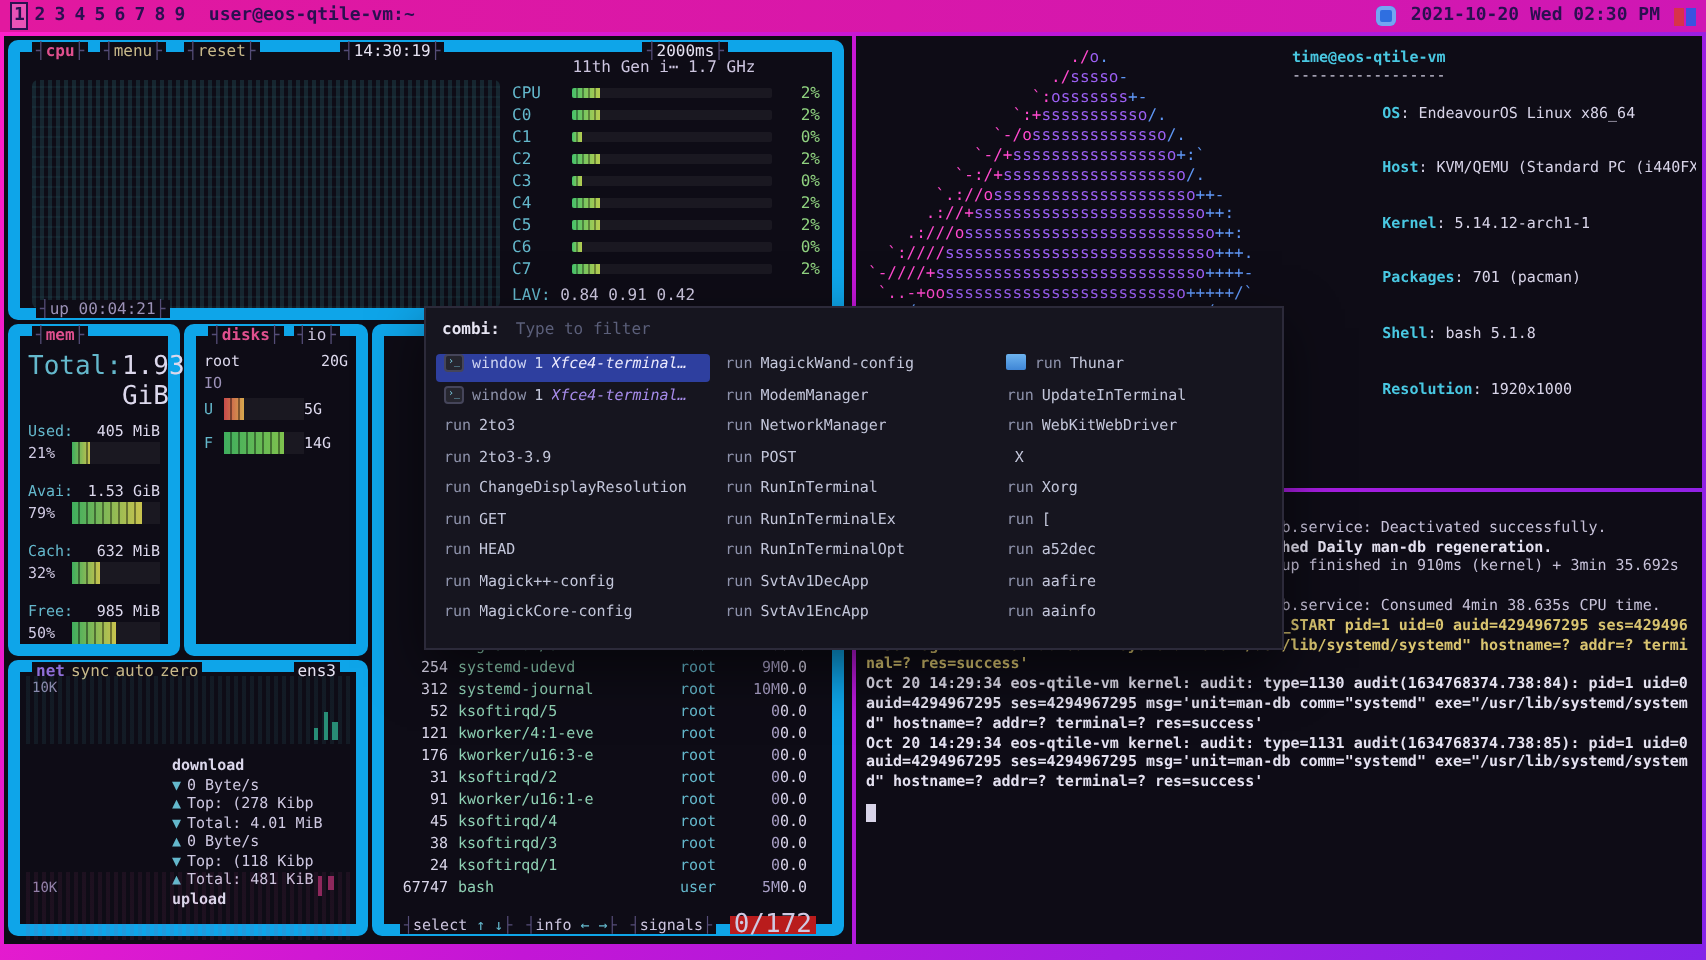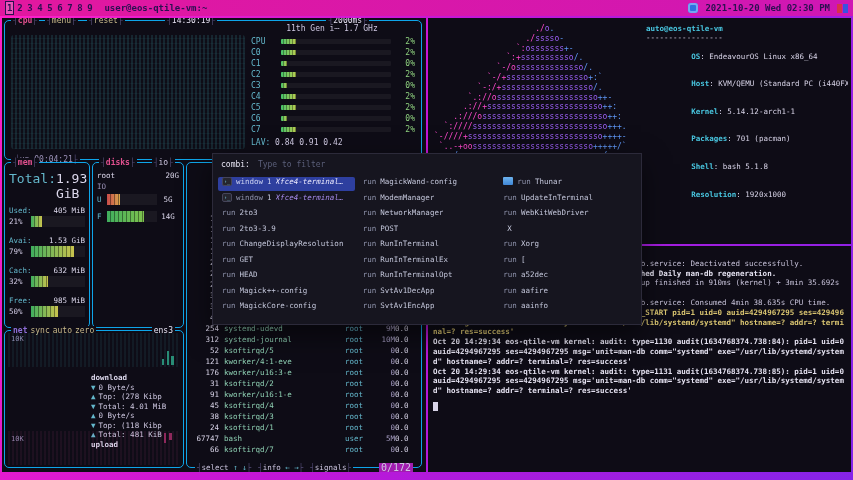--- a/index.html
+++ b/index.html
@@ -19,21 +19,21 @@
 .ind-red{background:#d8324a;margin-right:1px}
 .ind-blue{background:#3a52e0}
 
 
 .window{position:absolute;background:#0e0c16;overflow:hidden}
 #win-btop{left:2px;top:18px;width:424px;height:454px}
 #win-fetch{left:428px;top:18px;width:423px;height:226px}
 #win-journal{left:428px;top:246px;width:423px;height:226px}
 
 
-.bbox{position:absolute;border:1px solid #0ea5e9;border-radius:5px}
+.bbox{position:absolute;border:6px solid #0ea5e9;border-radius:5px}
 #box-cpu{left:2px;top:2px;width:418px;height:140px}
 #box-mem{left:2px;top:144px;width:86px;height:166px}
 #box-disks{left:90px;top:144px;width:92px;height:166px}
 #box-net{left:2px;top:312px;width:180px;height:138px}
 #box-proc{left:184px;top:144px;width:236px;height:306px}
 .btitle{position:absolute;top:-5px;background:#0e0c16;padding:0 2px;font-size:8px;line-height:9px;color:#cdc6e0;white-space:nowrap}
 .btitle::before{content:"┤";color:#554d78}
 .btitle::after{content:"├";color:#554d78}
 .btitle.main{color:#e0508e;font-weight:700}
 .btitle.btn{color:#c8b98a;cursor:pointer}
@@ -59,21 +59,21 @@
 .meter{flex:1;height:11px;background:rgba(255,255,255,.05);overflow:hidden}
 .mfill{display:block;height:100%;background:repeating-linear-gradient(90deg,transparent 0 3px,rgba(0,0,0,.4) 3px 4px),linear-gradient(90deg,#3fae5e,#c9c34e)}
 .disk-line{display:flex;justify-content:space-between;margin:8px 4px 2px;font-size:7.5px;color:#dcd8ec}
 #disk-io{margin:0 4px 3px;font-size:7.5px;color:#9c92b8}
 .dmeter-row{display:flex;align-items:center;margin:3px 4px 6px}
 .dkey{width:10px;color:#64b8cc;font-size:7.5px}
 .dmeter{flex:1;height:11px;background:rgba(255,255,255,.05);overflow:hidden}
 .dfill{display:block;height:100%}
 .dfill-u{background:repeating-linear-gradient(90deg,transparent 0 3px,rgba(0,0,0,.4) 3px 4px),linear-gradient(90deg,#c84a4a,#d8a84e)}
 .dfill-f{background:repeating-linear-gradient(90deg,transparent 0 3px,rgba(0,0,0,.4) 3px 4px),linear-gradient(90deg,#3fae5e,#7fc24e)}
-.dval{width:22px;text-align:center;color:#dcd8ec;font-size:7.5px}
+.dval{width:22px;text-align:left;color:#dcd8ec;font-size:7.5px}
 #net-titles{position:absolute;top:-5px;left:6px;display:flex;gap:3px;background:#0e0c16;padding:0 2px}
 #net-titles span{font-size:8px;line-height:9px}
 .nt-main{color:#8f6fd8;font-weight:700}
 .nt{color:#c8b98a}
 #net-iface{position:absolute;top:-5px;right:8px;background:#0e0c16;padding:0 2px;font-size:8px;line-height:9px;color:#e6e2f2}
 .scale{position:absolute;left:6px;font-size:7px;color:#8f86ac}
 #scale-down{top:4px}
 #scale-up{top:104px}
 .net-graph{position:absolute;left:3px;right:3px;height:34px;opacity:.8}
 #net-graph-down{top:2px;background:linear-gradient(#2fae8e,#2fae8e) no-repeat right 6px bottom 2px/3px 9px,linear-gradient(#2fae8e,#2fae8e) no-repeat right 11px bottom 2px/2px 14px,linear-gradient(#2fae8e,#2fae8e) no-repeat right 16px bottom 2px/2px 6px,repeating-linear-gradient(90deg,rgba(64,170,178,.12) 0 2px,transparent 2px 4px)}
@@ -87,26 +87,26 @@
 .ppid{width:28px;text-align:right;color:#d8d4e8;margin-right:5px}
 .pname{flex:1;color:#8fd1b4;overflow:hidden;white-space:nowrap}
 .puser{width:26px;color:#64b8cc}
 .pmem{width:24px;text-align:right;color:#a79ec4}
 .pcpu{width:22px;color:#d8d4e8}
 #proc-footer{position:absolute;bottom:-5px;left:8px;display:flex;gap:7px;background:#0e0c16;padding:0 2px;font-size:7.5px;line-height:9px}
 .pf{color:#cdc6e0;cursor:pointer}
 .pf::before{content:"┤";color:#554d78}
 .pf::after{content:"├";color:#554d78}
 .pf .keys{color:#64b8cc}
-#proc-count{position:absolute;bottom:-5px;right:8px;background:#a21caf;padding:0 2px;font-size:10px;line-height:9px;color:#cfc9e2}
+#proc-count{position:absolute;bottom:-5px;right:8px;background:#b91c1c;padding:0 2px;font-size:13px;line-height:9px;color:#cfc9e2}
 
 
 #rofi{position:absolute;left:213px;top:154px;width:428px;height:170px;background:#16151f;box-shadow:0 0 0 1px #2c2a3a,0 10px 26px rgba(0,0,0,.55);z-index:10}
 #rofi-head{display:flex;align-items:center;height:20px;padding:0 8px;font-size:8px}
-#rofi-prompt{color:#e6e4f2;font-weight:400}
+#rofi-prompt{color:#e6e4f2;font-weight:700}
 #rofi-input{color:#5b5f7a;margin-left:8px;flex:1;cursor:text}
 #rofi-grid{position:absolute;left:5px;right:5px;top:23px;bottom:5px;display:flex;gap:4px}
 .rcol{flex:1;display:flex;flex-direction:column;gap:2px;min-width:0}
 .ritem{display:flex;height:13.5px;padding:0 4px;border-radius:2px;font-size:7.5px;color:#c3c6da;cursor:pointer;overflow:hidden}
 .rprefix{color:#8e92ab;margin-right:4px}
 .rbadge{margin-right:4px}
 .rbadge:empty{display:none}
 .rname{white-space:nowrap;overflow:hidden}
 .ritem.win .rname{color:#a78ceb;font-style:italic}
 .ritem.sel{background:#2e3f9f}
@@ -649,21 +649,21 @@
         <div class="art-line"><span class="am">`-////+</span><span class="ap">ssssssssssssssssssssssssssso</span><span class="ab">++++-</span></div>
 
         <div class="art-line"><span class="am"> `..-+oo</span><span class="ap">sssssssssssssssssssssssso</span><span class="ab">+++++/`</span></div>
 
         <div class="art-line"><span class="am"></span><span class="ap"></span><span class="ab">   ./++++++++++++++++++++++++++++++/:.</span></div>
 
         <div class="art-line"><span class="am"></span><span class="ap"></span><span class="ab">  `:::::::::::::::::::::::::------``</span></div>
 
     </div>
     <div id="fetch-info">
-      <div id="fetch-title">auto@eos-qtile-vm</div>
+      <div id="fetch-title">time@eos-qtile-vm</div>
       <div id="fetch-sep">-----------------</div>
 
         <div class="fi-line">
           <span class="fi-label">OS</span><span class="fi-val">EndeavourOS Linux x86_64</span>
         </div>
 
         <div class="fi-line">
           <span class="fi-label">Host</span><span class="fi-val">KVM/QEMU (Standard PC (i440FX + PIIX, 1996)</span>
         </div>
 

